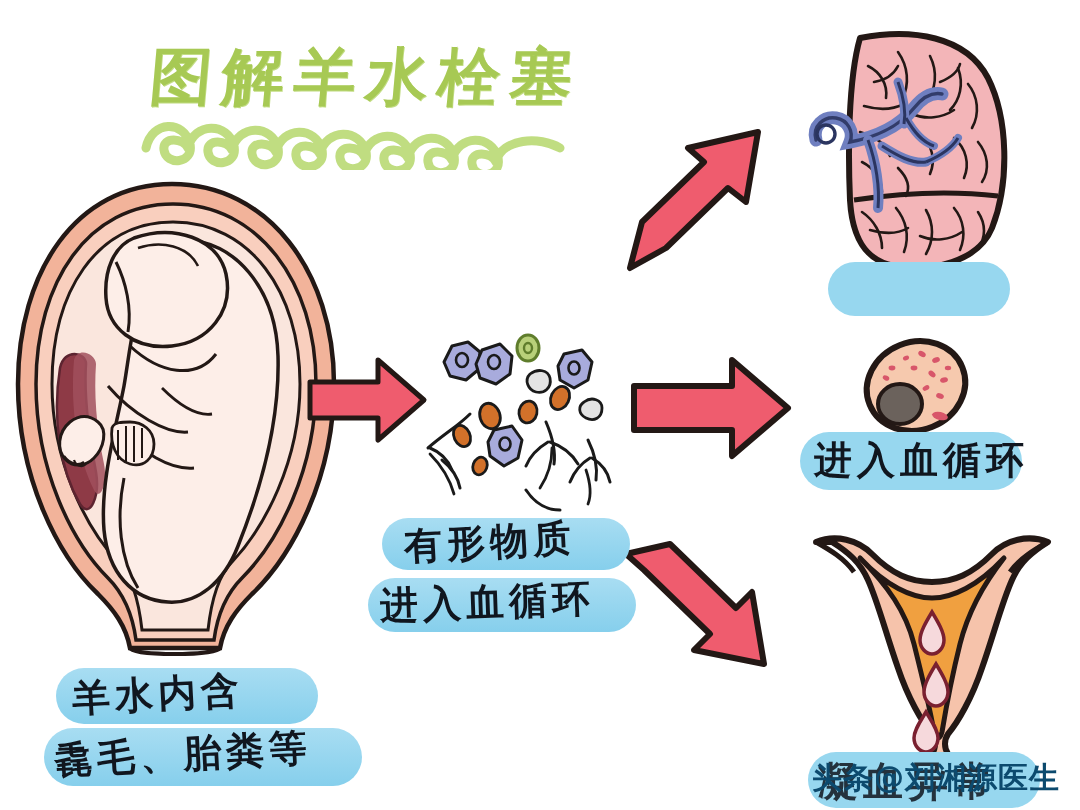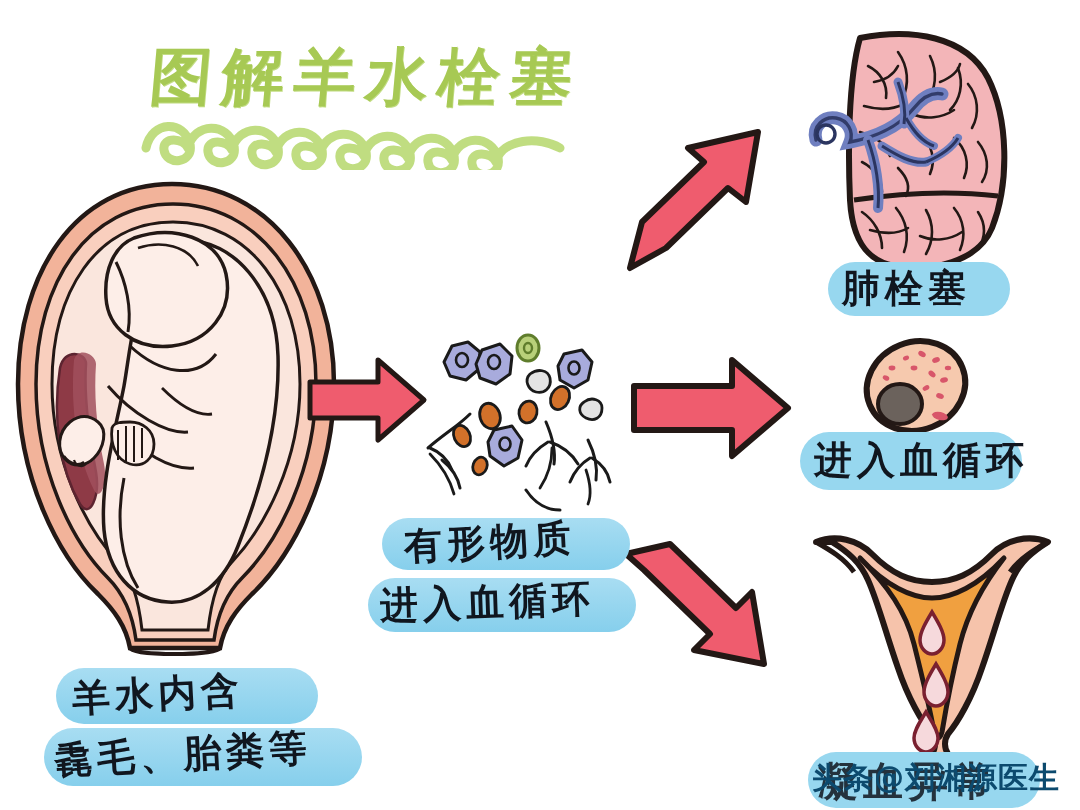--- a/index.html
+++ b/index.html
@@ -242,21 +242,20 @@
       <path d="M80,124 C96,134 110,142 124,140"></path>
       <path d="M124,140 C138,134 150,126 156,116"></path>
       <path d="M104,96 C112,110 120,120 132,124"></path>
       <path d="M96,60 C102,76 104,90 102,102"></path>
     </g>
 
     <circle cx="24" cy="112" r="9" fill="none" stroke="#2b3560" stroke-width="3.4"></circle>
   </svg>
 
   <div class="blue-pill" style="left:828px; top:262px; width:182px; height:54px;"></div>
-  <div class="abs blue-label" style="left:842px; top:268px;">肺栓塞</div>
 
   <svg class="abs" style="left:848px; top:328px;" width="136" height="116" viewBox="0 0 136 116">
     <ellipse cx="68" cy="58" rx="50" ry="44" transform="rotate(-22 68 58)" fill="#f6c9ae" stroke="#231815" stroke-width="6"></ellipse>
     <ellipse cx="52" cy="76" rx="22" ry="20" fill="#6b625c" stroke="#231815" stroke-width="4"></ellipse>
     <g fill="#d8566a">
       <ellipse cx="74" cy="26" rx="4" ry="2.6" transform="rotate(30 74 26)"></ellipse>
       <ellipse cx="88" cy="32" rx="4" ry="2.6" transform="rotate(-20 88 32)"></ellipse>
       <ellipse cx="66" cy="40" rx="3.4" ry="2.4"></ellipse>
       <ellipse cx="84" cy="46" rx="4" ry="2.6" transform="rotate(40 84 46)"></ellipse>
       <ellipse cx="96" cy="52" rx="4" ry="2.6" transform="rotate(-15 96 52)"></ellipse>

